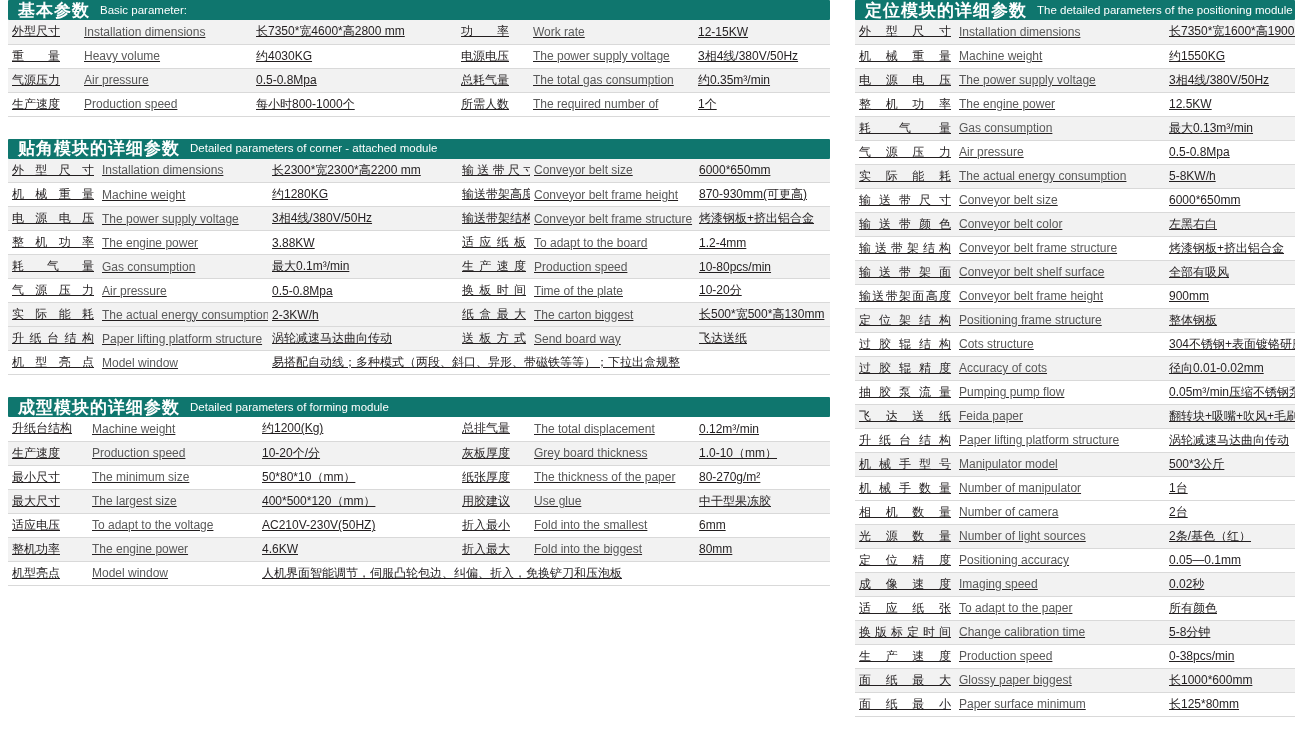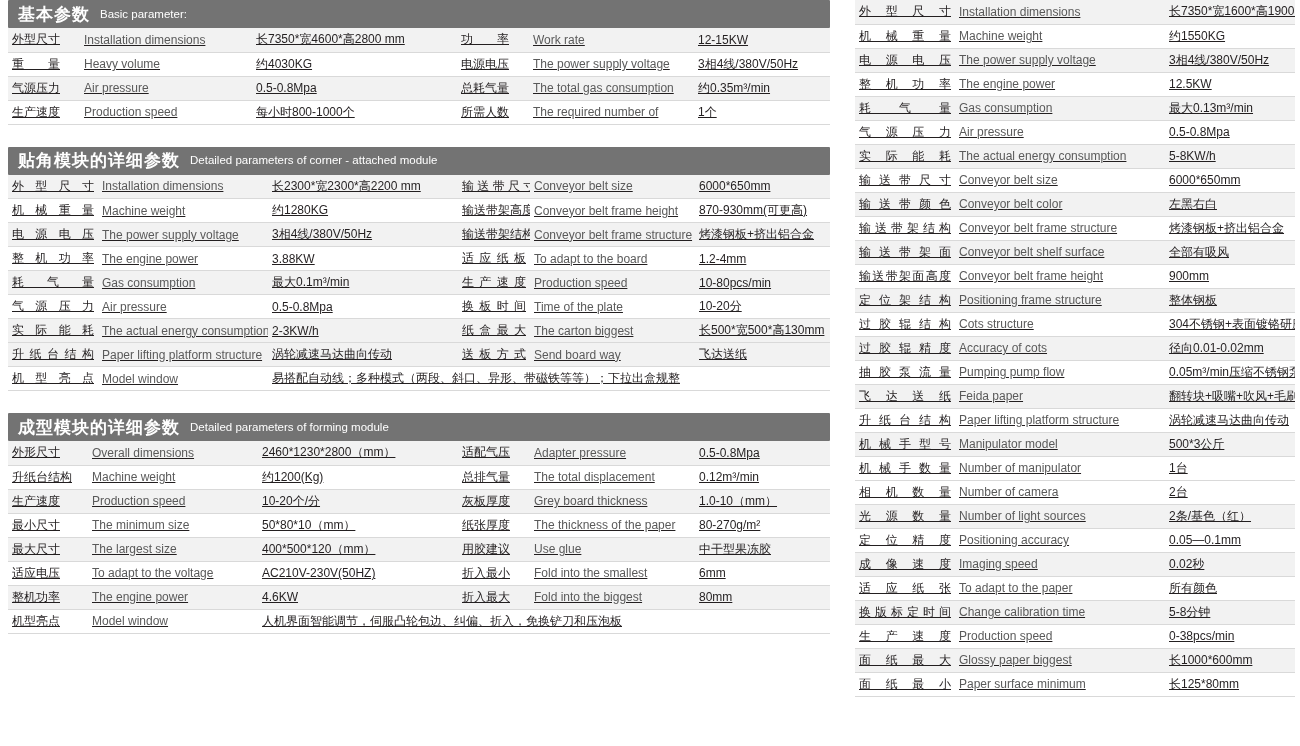--- a/index.html
+++ b/index.html
@@ -19,23 +19,23 @@
   }
   .col {
     position: absolute;
     top: 0;
   }
   .col-left { left: 8px; width: 822px; }
   .col-right { left: 855px; width: 440px; }
 
   
   .sec-head {
-    background: #737373;
+    background: #0f766e;
     color: #ffffff;
-    height: 28px;
+    height: 20px;
     display: flex;
     align-items: center;
     padding: 0 10px;
     border-radius: 1px;
   }
   .sec-head .cn {
     font-size: 17px;
     font-weight: bold;
     letter-spacing: 1px;
     white-space: nowrap;
@@ -272,28 +272,20 @@
     <table class="spec t-form">
       <colgroup>
           <col class="c1">
           <col class="c2">
           <col class="c3">
           <col class="c4">
           <col class="c5">
           <col class="c6">
         </colgroup>
       <tbody>
-        <tr class="odd">
-          <td class="lbl-cn">外形尺寸</td>
-          <td class="lbl-en">Overall dimensions</td>
-          <td class="val">2460*1230*2800（mm）</td>
-          <td class="lbl-cn">适配气压</td>
-          <td class="lbl-en">Adapter pressure</td>
-          <td class="val">0.5-0.8Mpa</td>
-        </tr>
         <tr class="even">
           <td class="lbl-cn">升纸台结构</td>
           <td class="lbl-en">Machine weight</td>
           <td class="val">约1200(Kg)</td>
           <td class="lbl-cn">总排气量</td>
           <td class="lbl-en">The total displacement</td>
           <td class="val">0.12m³/min</td>
         </tr>
         <tr class="odd">
           <td class="lbl-cn">生产速度</td>
@@ -338,20 +330,24 @@
         <tr class="even">
           <td class="lbl-cn">机型亮点</td>
           <td class="lbl-en">Model window</td>
           <td class="val wide" colspan="4">人机界面智能调节，伺服凸轮包边、纠偏、折入，免换铲刀和压泡板</td>
         </tr>
       </tbody>
     </table>
   </div>
 
   <div class="col col-right">
+    <div class="sec-head">
+      <span class="cn">定位模块的详细参数</span>
+      <span class="en">The detailed parameters of the positioning module</span>
+    </div>
     <table class="spec t-pos">
       <colgroup>
           <col class="c1">
           <col class="c2">
           <col class="c3">
         </colgroup>
       <tbody id="pos-body">
           <tr class="odd">
             <td class="lbl-cn spread">外 型 尺 寸</td>
             <td class="lbl-en">Installation dimensions</td>

